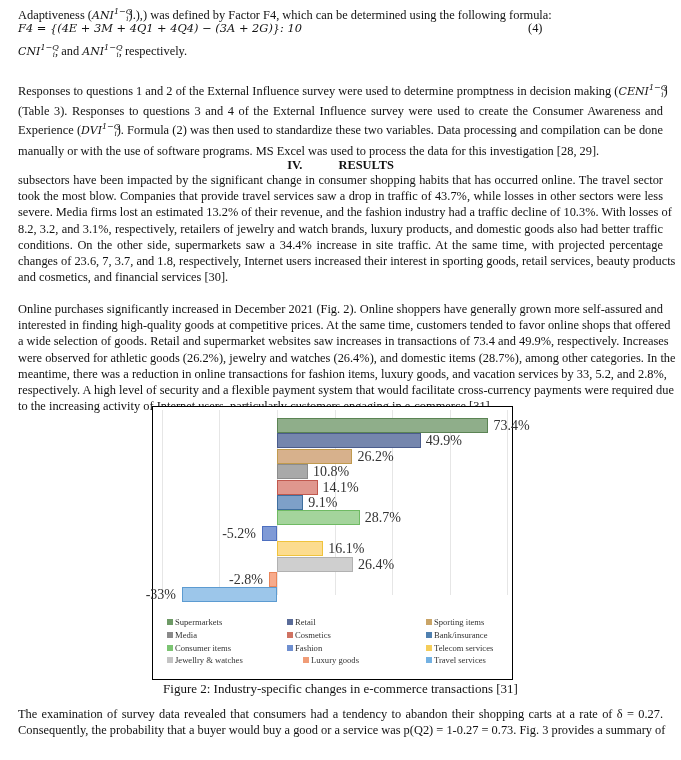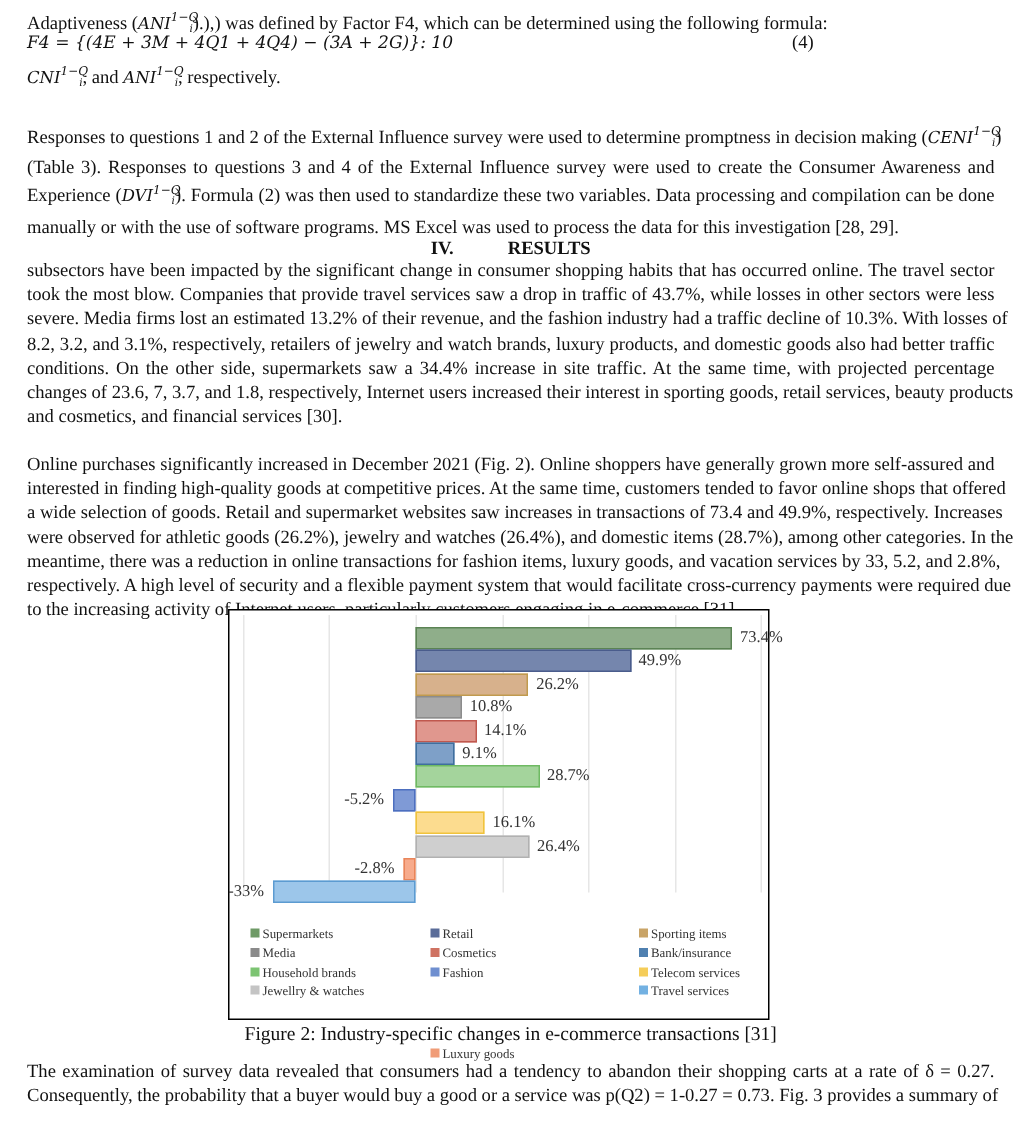--- a/index.html
+++ b/index.html
@@ -17,21 +17,21 @@
   .eq-num { position: absolute; left: 510px; top: 0; }
   .heading { position: absolute; top: 158px; left: 0; width: 681px; text-align: center;
              font-weight: bold; font-size: 12.4px; }
   .heading span { margin: 0 18px; }
 
   
   .chart { position: absolute; left: 152px; top: 406px; width: 361px; height: 274px;
            border: 1px solid #000; box-sizing: border-box; background: #fff; }
   .grid { position: absolute; top: 3px; height: 185px; width: 1px; background: #e6e6e6; }
   .bar { position: absolute; height: 15px; box-sizing: border-box; border: 1px solid; }
-  .blabel { position: absolute; font-size: 11px; color: #333; white-space: nowrap; line-height: 15px; }
+  .blabel { position: absolute; font-size: 14px; color: #333; white-space: nowrap; line-height: 15px; }
   .legend { position: absolute; left: 14px; top: 209px; width: 340px; }
   .lg { position: absolute; font-size: 8.6px; color: #333; white-space: nowrap; line-height: 12px; }
   .sw { display: inline-block; width: 6px; height: 6px; margin-right: 2px; vertical-align: 0px; }
   .caption { position: absolute; top: 681px; left: 0; width: 681px; text-align: center; font-size: 13px; }
 </style>
 </head>
 <body>
 
 <div class="txt" style="top:4px;">
   <span class="line last"><span>Adaptiveness (</span><span class="math"><span>ANI</span><span class="sup">1−Q</span><span class="sub">i</span></span><span>).),) was defined by Factor F4, which can be determined using the following formula:</span></span>
@@ -113,25 +113,25 @@
       <div class="bar" style="top: 180.4px; width: 95.04px; left: 28.96px; background: rgb(156, 198, 234); border-color: rgb(92, 155, 209);"></div>
       <div class="blabel" style="top: 180.4px; right: 336.04px;">-33%</div>
     </div>
   <div class="legend" id="legend">
       <div class="lg" style="left: 0px; top: 0px;"><span class="sw" style="background: rgb(110, 154, 102);"></span><span>Supermarkets</span></div>
       <div class="lg" style="left: 120px; top: 0px;"><span class="sw" style="background: rgb(90, 108, 153);"></span><span>Retail</span></div>
       <div class="lg" style="left: 259px; top: 0px;"><span class="sw" style="background: rgb(201, 164, 103);"></span><span>Sporting items</span></div>
       <div class="lg" style="left: 0px; top: 12.8px;"><span class="sw" style="background: rgb(138, 138, 138);"></span><span>Media</span></div>
       <div class="lg" style="left: 120px; top: 12.8px;"><span class="sw" style="background: rgb(207, 114, 98);"></span><span>Cosmetics</span></div>
       <div class="lg" style="left: 259px; top: 12.8px;"><span class="sw" style="background: rgb(79, 128, 176);"></span><span>Bank/insurance</span></div>
-      <div class="lg" style="left: 0px; top: 25.6px;"><span class="sw" style="background: rgb(124, 196, 114);"></span><span>Household brands</span></div>
+      <div class="lg" style="left: 0px; top: 25.6px;"><span class="sw" style="background: rgb(124, 196, 114);"></span><span>Consumer items</span></div>
       <div class="lg" style="left: 120px; top: 25.6px;"><span class="sw" style="background: rgb(111, 143, 208);"></span><span>Fashion</span></div>
       <div class="lg" style="left: 259px; top: 25.6px;"><span class="sw" style="background: rgb(245, 205, 89);"></span><span>Telecom services</span></div>
       <div class="lg" style="left: 0px; top: 38.4px;"><span class="sw" style="background: rgb(196, 196, 196);"></span><span>Jewellry &amp; watches</span></div>
-      <div class="lg" style="left: 120px; top: 38.4px; margin-top: 42px;"><span class="sw" style="background: rgb(240, 156, 119);"></span><span>Luxury goods</span></div>
+      <div class="lg" style="left: 136px; top: 38.4px;"><span class="sw" style="background: rgb(240, 156, 119);"></span><span>Luxury goods</span></div>
       <div class="lg" style="left: 259px; top: 38.4px;"><span class="sw" style="background: rgb(115, 177, 226);"></span><span>Travel services</span></div>
     </div>
 </div>
 
 <div class="caption">Figure 2: Industry-specific changes in e-commerce transactions [31]</div>
 
 <div class="txt" style="top:706px;">
   <span class="line">The examination of survey data revealed that consumers had a tendency to abandon their shopping carts at a rate of δ = 0.27.</span>
   <span class="line">Consequently, the probability that a buyer would buy a good or a service was p(Q2) = 1-0.27 = 0.73. Fig. 3 provides a summary of</span>
 </div>

